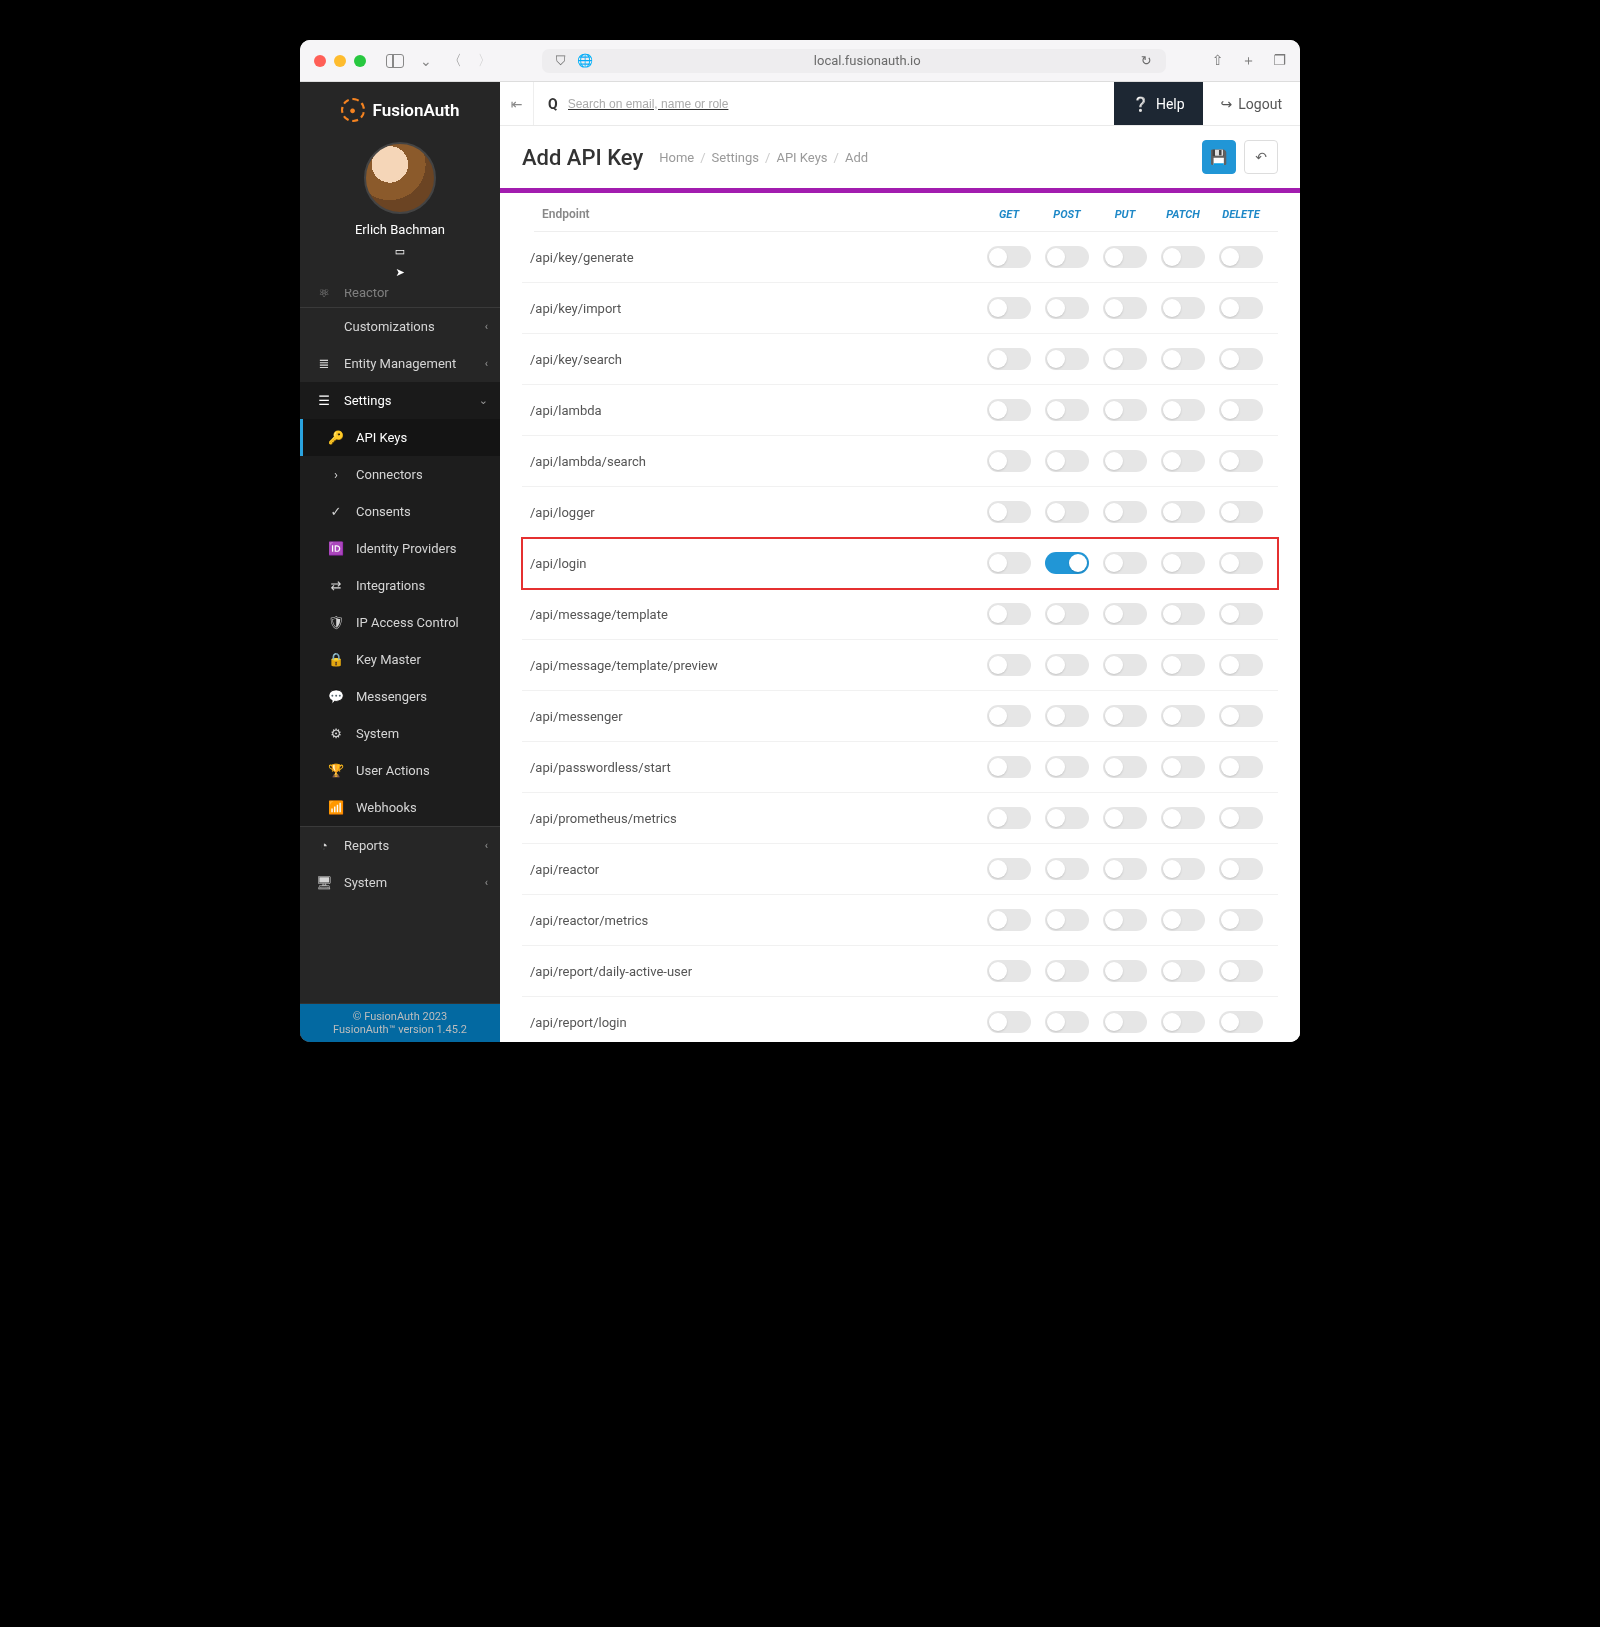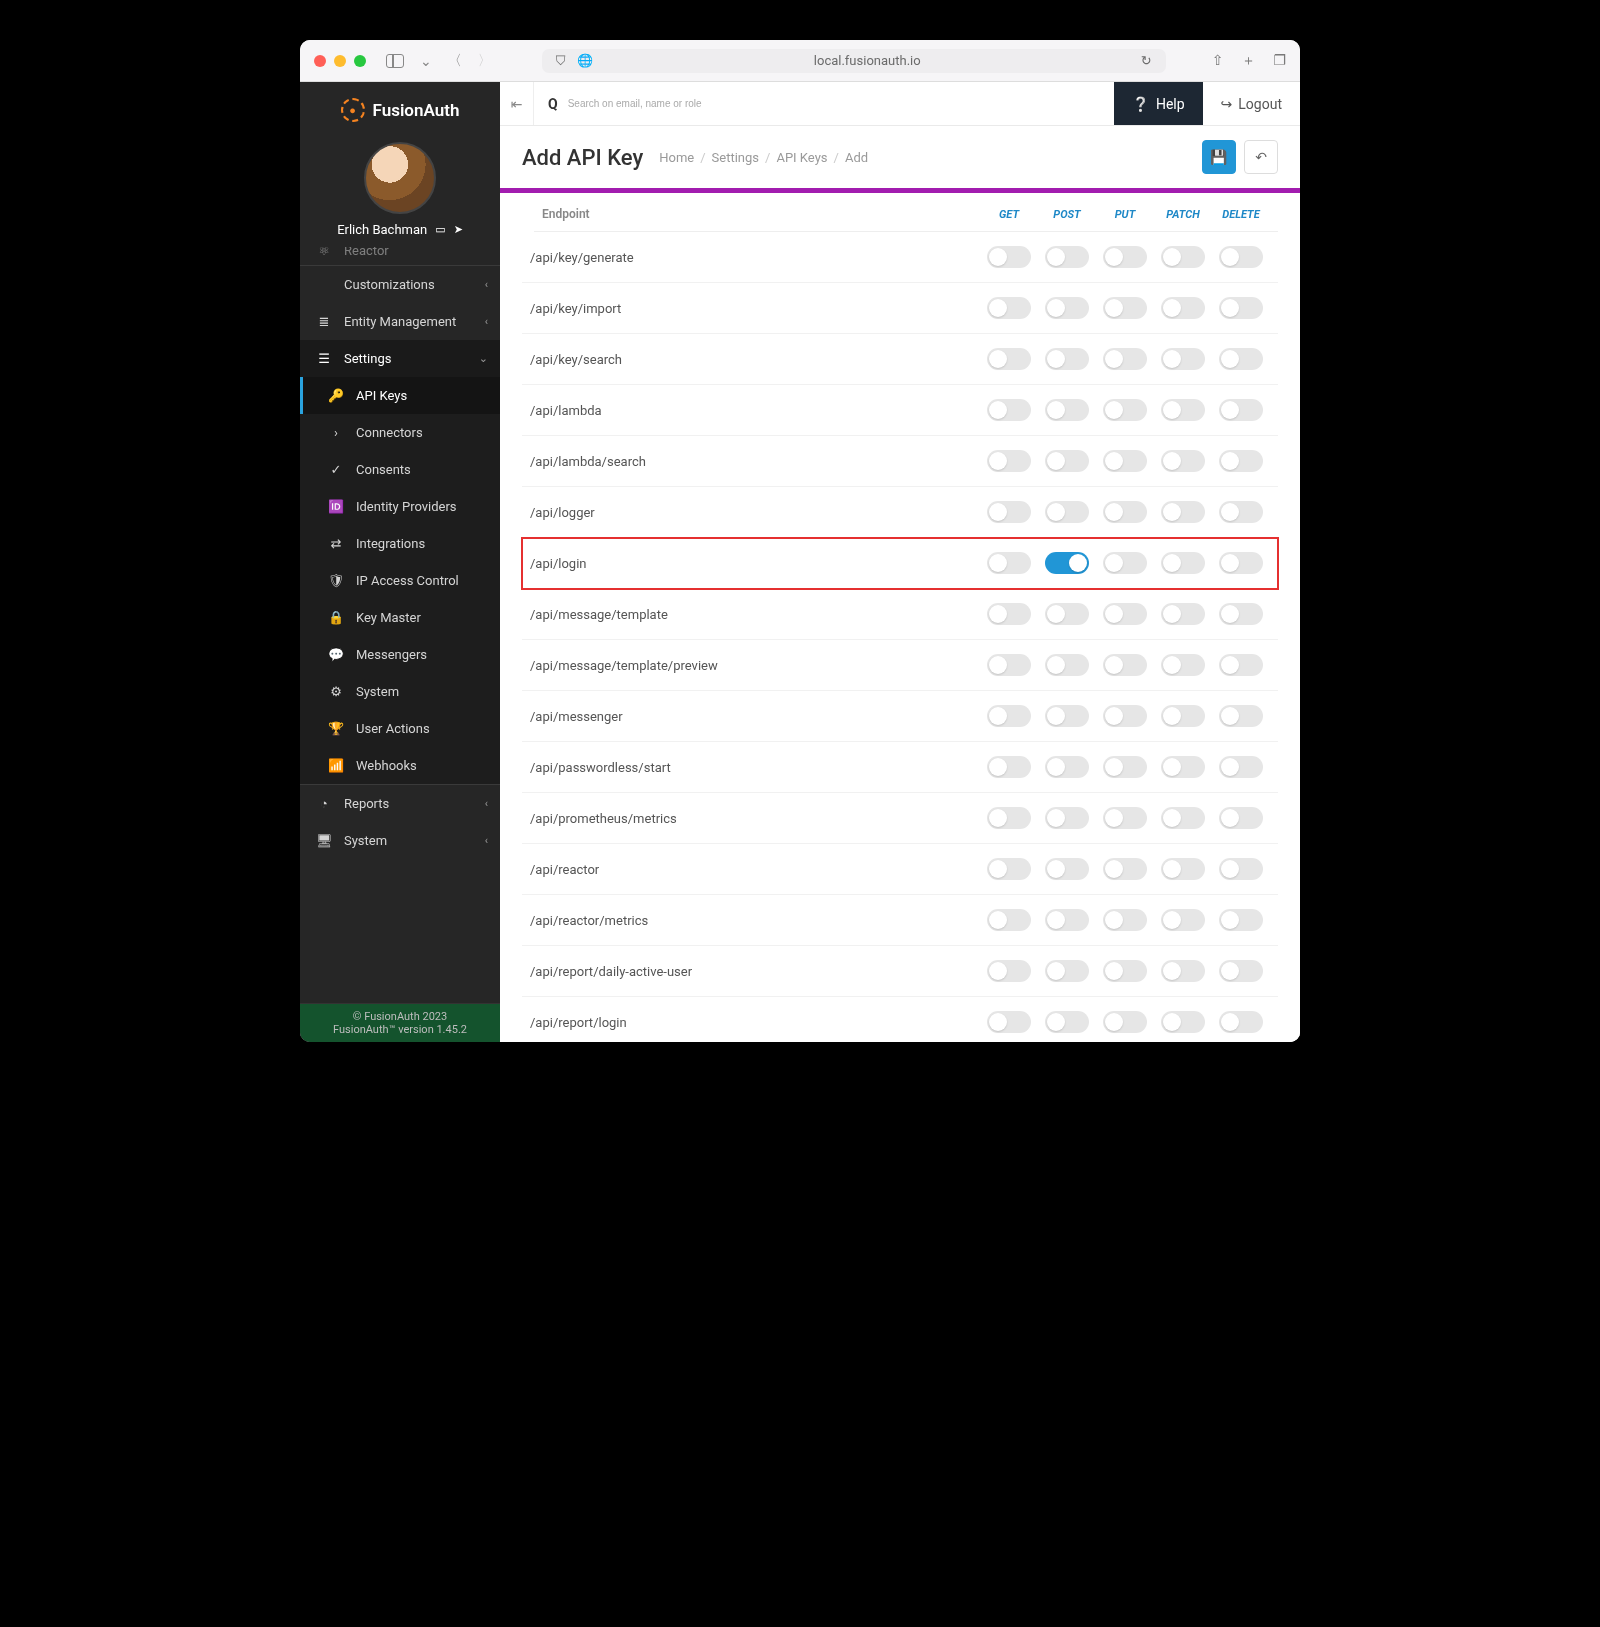--- a/index.html
+++ b/index.html
@@ -59,47 +59,47 @@
   .logo-mark{
     width:24px;height:24px;border:2px dashed #f58320;border-radius:50%;
     display:flex;align-items:center;justify-content:center;font-size:11px;color:#f58320;
   }
   .avatar-wrap{ text-align:center; padding:4px 0 10px; }
   .avatar{
     width:72px;height:72px;border-radius:50%;
     background: radial-gradient(circle at 35% 30%, #f5d6b8 0 28%, #8b5a2b 28% 55%, #6b4423 55% 100%);
     margin:0 auto 8px; border:2px solid #444;
   }
-  .user-row{color:#fff;font-size:13px;display:flex;gap:8px;justify-content:center;align-items:center;}
+  .user-row{color:#fff;font-size:13px;display:flex;gap:8px;justify-content:center;align-items:center;flex-direction:column;}
   .nav{flex:1;overflow:hidden;}
   .nav-item{
     display:flex;align-items:center;gap:12px;
     padding:11px 16px; font-size:13px; color:#d5d5d5; cursor:pointer;
     position:relative;
   }
   .nav-item .chev{position:absolute;right:12px;color:#999;font-size:11px;}
   .nav-item.sub{padding-left:28px;background:#1d1d1d;}
   .nav-item.sub.active{background:#141414;color:#fff;border-left:3px solid #2aa3df;padding-left:25px;}
   .nav-item.top{background:#262626;}
   .nav-item.open{background:#1a1a1a;color:#fff;}
   .nav-sep{border-top:1px solid #3a3a3a;}
   .side-footer{
-    background:#14532d;color:#bdbdbd;font-size:11px;text-align:center;
+    background:#0369a1;color:#bdbdbd;font-size:11px;text-align:center;
     padding:6px 0;border-top:1px solid #333;
   }
   .ico{width:16px;display:inline-block;text-align:center;font-size:13px;}
 
   
   .main{flex:1;display:flex;flex-direction:column;background:#fff;}
   .topbar{
     height:44px;border-bottom:1px solid #eaeaea;display:flex;align-items:center;
   }
   .tb-collapse{width:34px;text-align:center;color:#888;border-right:1px solid #eee;height:100%;display:flex;align-items:center;justify-content:center;}
   .search-wrap{flex:1;display:flex;align-items:center;gap:10px;padding:0 14px;}
-  .search-wrap input{border:none;outline:none;font-size:10px;flex:1;color:#333;}
+  .search-wrap input{border:none;outline:none;font-size:12px;flex:1;color:#333;text-decoration:underline;}
   .search-wrap input::placeholder{color:#aaa;}
   .help-btn{
     background:#1d2733;color:#fff;padding:0 18px;height:100%;
     display:flex;align-items:center;gap:6px;font-size:14px;
   }
   .logout-btn{padding:0 18px;color:#555;display:flex;align-items:center;gap:6px;height:100%;}
 
   .pagehdr{
     padding:14px 22px;border-bottom:5px solid #a21caf;display:flex;align-items:center;gap:16px;
   }

